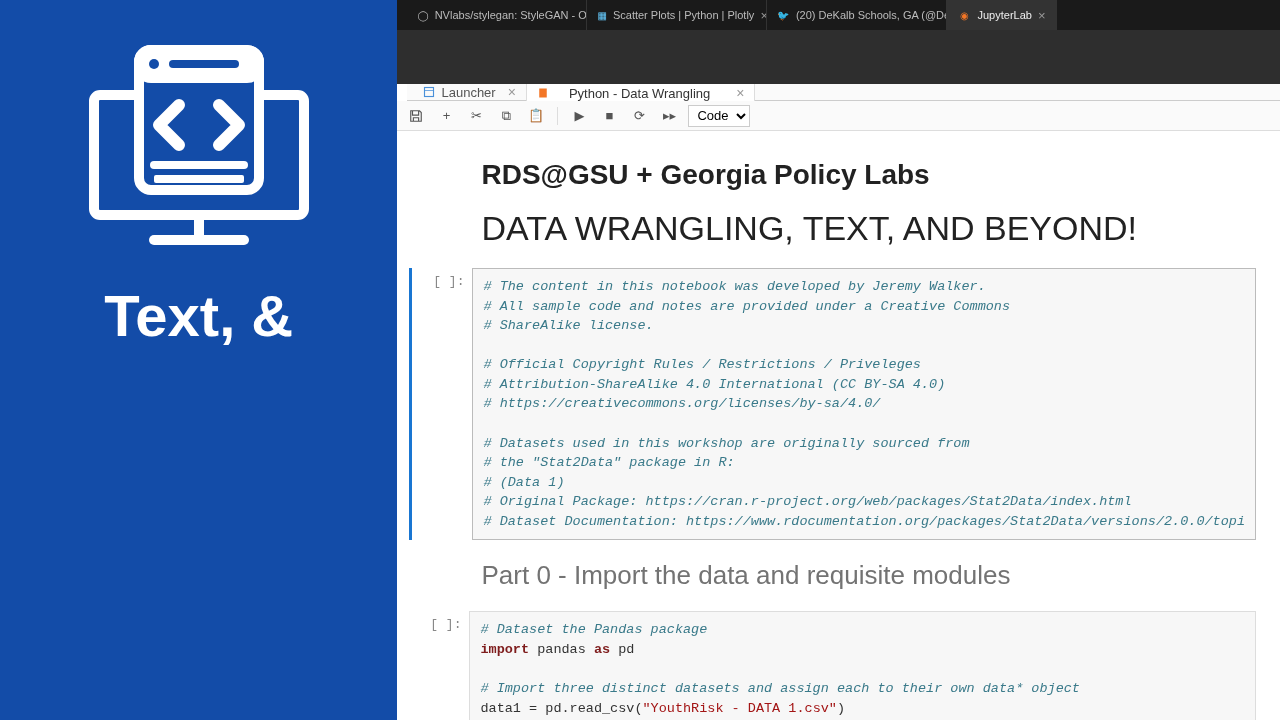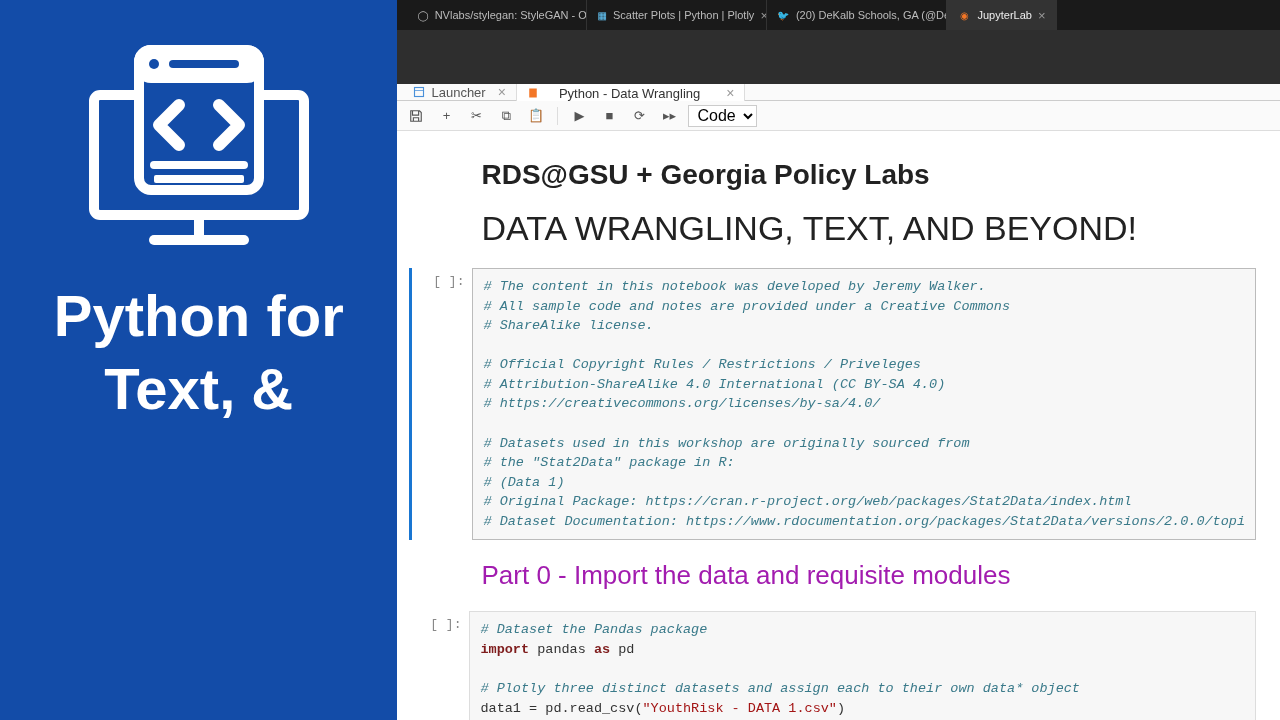--- a/index.html
+++ b/index.html
@@ -22,37 +22,37 @@
 .btab-close { color: #999; font-size: 13px; margin-left: auto; }
 .favicon { width: 14px; height: 14px; display: inline-flex; align-items: center; justify-content: center; font-size: 10px; }
 
 
 .dark-gap { height: 54px; background: #2e2e2e; }
 
 
 .jupyter { flex: 1; background: #fff; display: flex; flex-direction: column; overflow: hidden; }
 
 
-.jtabs { height: 17px; border-bottom: 1px solid #ccc; display: flex; align-items: center; padding-left: 6px; background: #fafafa; }
+.jtabs { height: 17px; border-bottom: 1px solid #ccc; display: flex; align-items: center; padding-left: 6px; background: #fafafa; margin-left: 10px; }
 .jtab { display: flex; align-items: center; gap: 6px; padding: 0 10px; height: 27px; font-size: 13px; color: #555; border-right: 1px solid #ddd; cursor: pointer; }
 .jtab.active { background: #fff; border-top: 2px solid #1976d2; color: #333; gap: 20px; }
 .jtab-icon { width: 12px; height: 12px; }
 .jtab-close { color: #999; font-size: 14px; margin-left: 6px; }
 
 
 .jtoolbar { height: 30px; border-bottom: 1px solid #ddd; display: flex; align-items: center; gap: 8px; padding: 0 8px; background: #fafafa; color: #555; }
 .jtool-btn { width: 22px; height: 22px; display: flex; align-items: center; justify-content: center; font-size: 13px; cursor: pointer; color: #555; }
 .jtool-sep { width: 1px; height: 18px; background: #ddd; margin: 0 2px; }
-.jtool-select { height: 22px; border: 1px solid #ccc; font-size: 16px; padding: 0 4px; background: #fff; cursor: pointer; }
+.jtool-select { height: 22px; border: 1px solid #ccc; font-size: 13px; padding: 0 4px; background: #fff; cursor: pointer; }
 
 
 .notebook { flex: 1; overflow: auto; padding: 16px 24px 16px 12px; }
 .md-cell { padding: 12px 20px 12px 72px; }
 .md-h1 { font-size: 28px; font-weight: 700; color: #222; margin-bottom: 18px; }
-.md-h2 { font-size: 26px; font-weight: 400; color: #a21caf; }
+.md-h2 { font-size: 26px; font-weight: 400; color: #737373; }
 .md-h1b { font-size: 34px; font-weight: 400; color: #222; margin-top: 8px; }
 
 .code-cell { display: flex; margin: 8px 0; }
 .code-cell.selected { border-left: 3px solid #1976d2; }
 .prompt { width: 60px; text-align: right; padding: 6px 8px 0 0; font-family: 'Courier New', monospace; font-size: 13px; color: #888; }
 .code-body { flex: 1; background: #f7f7f7; border: 1px solid #ddd; padding: 8px 10px; font-family: 'Courier New', monospace; font-size: 13.5px; line-height: 1.45; color: #333; white-space: pre; overflow: hidden; }
 .code-cell.selected .code-body { border-color: #bbb; }
 
 .c-comment { color: #3a7a8a; font-style: italic; }
 .c-keyword { color: #7f1d1d; font-weight: bold; }
@@ -79,21 +79,20 @@
         <rect x="100" y="30" width="70" height="8" rx="4" fill="#134ca8" stroke="none"></rect>
 
         <polyline points="110,75 90,95 110,115" stroke-width="12"></polyline>
         <polyline points="150,75 170,95 150,115" stroke-width="12"></polyline>
 
         <line x1="85" y1="135" x2="175" y2="135" stroke="#fff" stroke-width="8"></line>
         <rect x="85" y="145" width="90" height="8" rx="2" fill="#fff" stroke="none"></rect>
       </svg>
     </div>
     <div class="left-title">
-      <div>Python for</div>
       <div>Text, &amp;</div>
     </div>
   </div>
 
   <div class="right-panel">
 
     <div class="browser-tabs">
       <div class="browser-tab">
         <span class="favicon">◯</span>
         <span>NVlabs/stylegan: StyleGAN - Off…</span>
@@ -183,21 +182,21 @@
 
         <div class="md-cell">
           <div class="md-h2">Part 0 - Import the data and requisite modules</div>
         </div>
 
         <div class="code-cell">
           <div class="prompt">[ ]:</div>
           <div class="code-body"><span class="c-comment"># Dataset the Pandas package</span>
 <span class="c-keyword">import</span><span> pandas </span><span class="c-keyword">as</span><span> pd</span>
 
-<span class="c-comment"># Plotly three distinct datasets and assign each to their own data* object</span>
+<span class="c-comment"># Import three distinct datasets and assign each to their own data* object</span>
 <span>data1 = pd.read_csv(</span><span class="c-string">"YouthRisk - DATA 1.csv"</span><span>)</span>
 
 </div>
         </div>
       </div>
     </div>
   </div>
 </div>
 
 </body></html>

